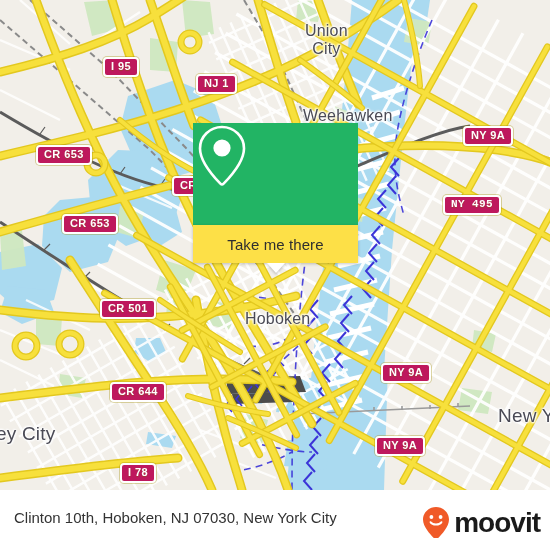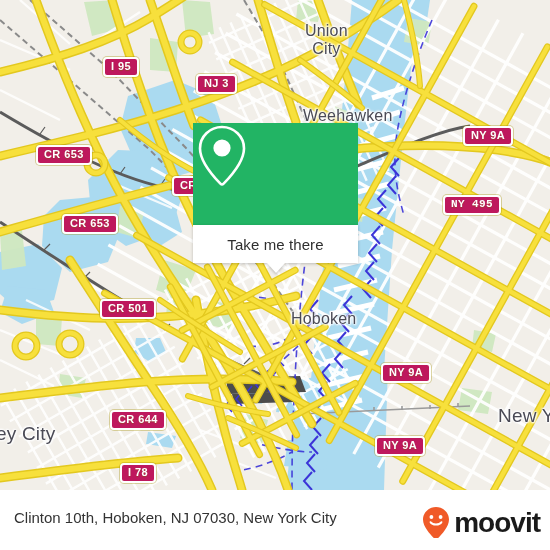--- a/index.html
+++ b/index.html
@@ -38,21 +38,21 @@
     text-shadow:0 0 3px #fff,0 0 3px #fff,0 0 3px #fff;white-space:nowrap;
   }
 
   
   #popup{position:absolute;left:193px;top:123px;width:165px;}
   #popup-head{
     width:165px;height:102px;background:#22b464;
     display:flex;align-items:center;justify-content:center;
   }
   #popup-foot{
-    width:165px;height:38px;background:#ffffff;
+    width:165px;height:38px;background:#fde047;
     display:flex;align-items:center;justify-content:center;
     box-shadow:0 1px 3px rgba(0,0,0,.22);
   }
   #popup-foot span{font-size:15px;color:#2f2f2f;letter-spacing:.1px;}
   #popup-tail{
     position:absolute;left:50%;top:140px;margin-left:-9px;width:0;height:0;
     border-left:9px solid transparent;border-right:9px solid transparent;
     border-top:10px solid #ffffff;
     filter:drop-shadow(0 2px 1px rgba(0,0,0,.18));
   }
@@ -323,36 +323,36 @@
 
     <div class="place big" style="left:305px;top:22px;text-align:center;">
       <div>
           <div>Union</div>
           <div>City</div>
         </div>
     </div>
     <div class="place big" style="left:303px;top:107px;text-align:right;">
       <span>Weehawken</span>
     </div>
-    <div class="place big" style="left:245px;top:310px;margin-left:46px;">
+    <div class="place big" style="left:245px;top:310px;">
       <span>Hoboken</span>
     </div>
     <div class="place huge" style="left:-4px;top:423px;">
       <span>ey City</span>
     </div>
     <div class="place huge" style="left:498px;top:405px;">
       <span>New Y</span>
     </div>
 
     <div class="shield" style="left:103px;top:57px;">I 95</div>
-    <div class="shield" style="left:196px;top:74px;">NJ 3</div>
+    <div class="shield" style="left:196px;top:74px;">NJ 1</div>
     <div class="shield" style="left:36px;top:145px;">CR 653</div>
     <div class="shield" style="left:62px;top:214px;">CR 653</div>
     <div class="shield" style="left:100px;top:299px;">CR 501</div>
-    <div class="shield" style="left:110px;top:382px;margin-top:28px;">CR 644</div>
+    <div class="shield" style="left:110px;top:382px;">CR 644</div>
     <div class="shield" style="left:120px;top:463px;">I 78</div>
     <div class="shield" style="left:463px;top:126px;">NY 9A</div>
     <div class="shield" style="left:443px;top:195px;font-family:Liberation Mono, monospace;">NY 495</div>
     <div class="shield" style="left:381px;top:363px;">NY 9A</div>
     <div class="shield" style="left:375px;top:436px;">NY 9A</div>
 
     <div class="shield" style="left:172px;top:176px;">CR 501</div>
 
 
     <div id="popup">

